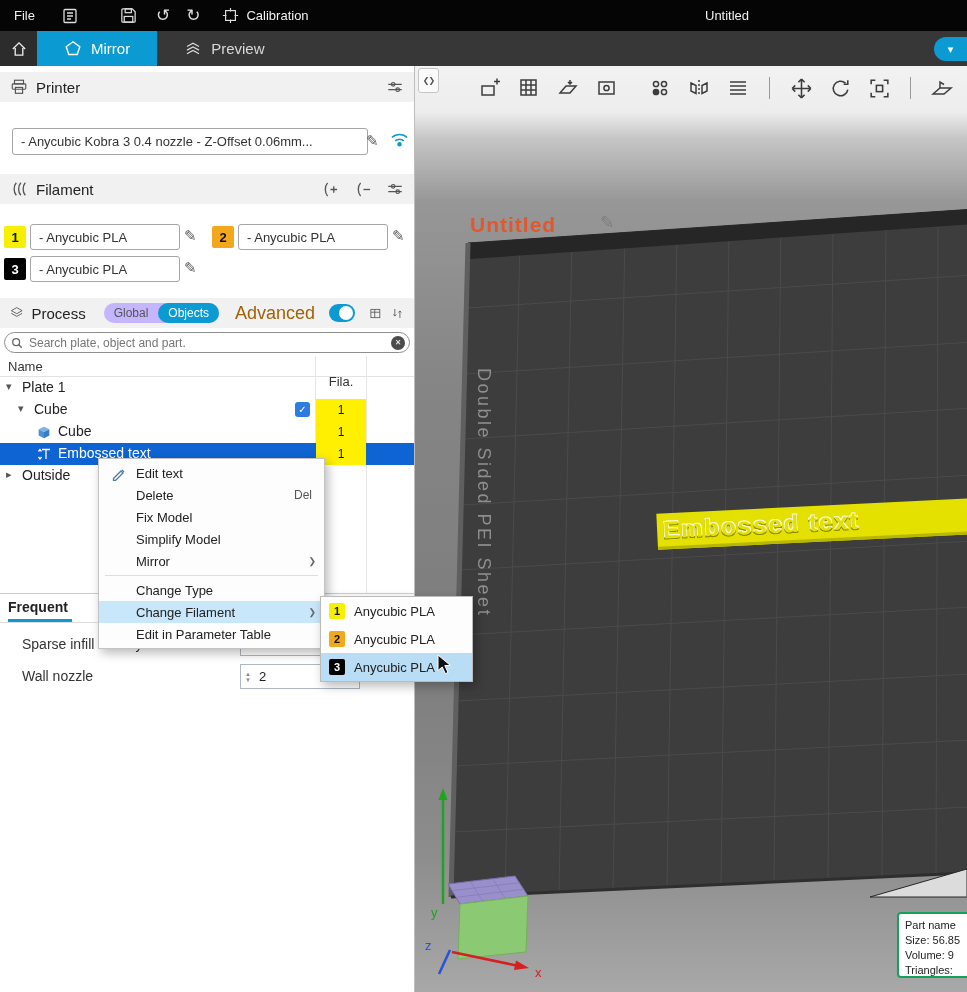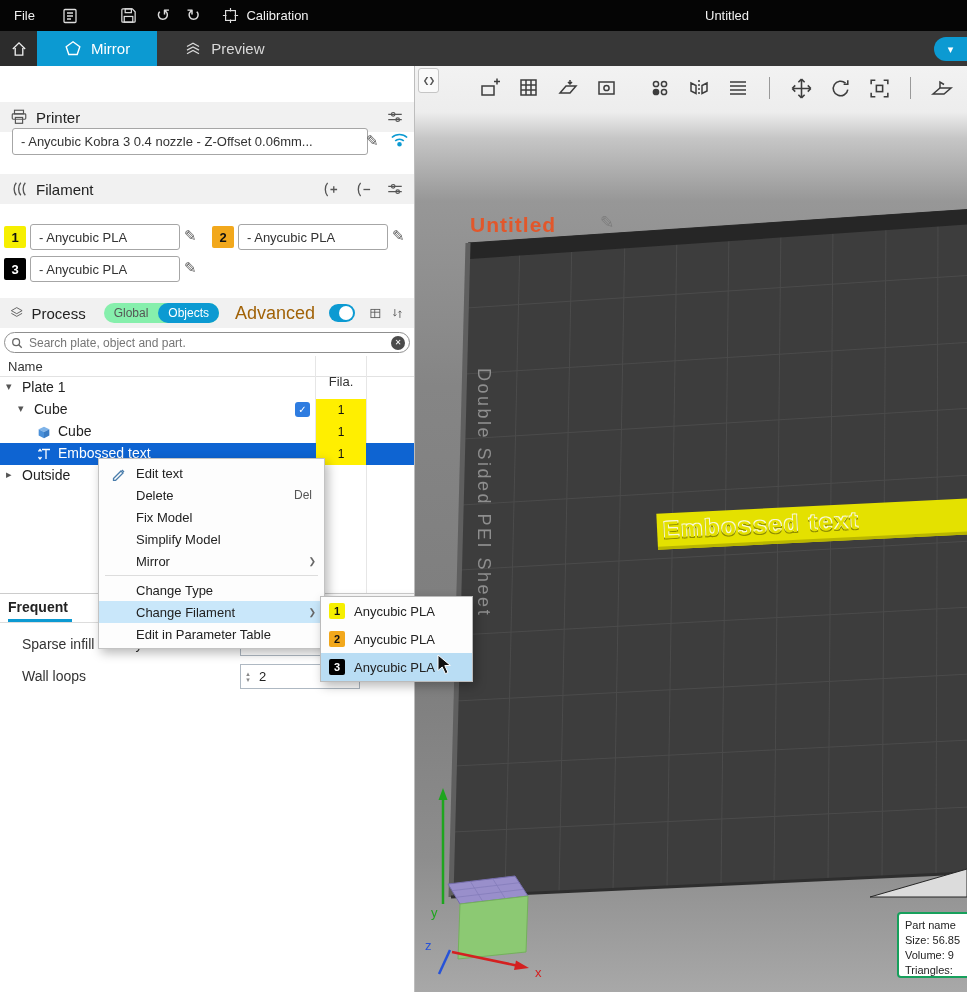--- a/index.html
+++ b/index.html
@@ -41,21 +41,21 @@
   .sec-head .spacer{flex:1}
   .sel-box{position:absolute;height:27px;border:1px solid #a6a6a6;border-radius:3px;background:#fff;
     display:flex;align-items:center;padding:0 8px;font-size:13px;color:#333;white-space:nowrap;overflow:hidden}
   .pencil{position:absolute;font-size:15px;color:#5a5a5a}
   .badge{position:absolute;width:22px;height:22px;border-radius:2px;display:flex;align-items:center;justify-content:center;
     font-size:13px;font-weight:bold}
   .b-yellow{background:#f6ef00;color:#111}
   .b-orange{background:#f2a81c;color:#111}
   .b-black{background:#000;color:#fff}
 
-  .pill{display:flex;align-items:center;height:20px;background:#86efac;border-radius:10px;font-size:12px;margin-left:10px}
+  .pill{display:flex;align-items:center;height:20px;background:#c4b5fd;border-radius:10px;font-size:12px;margin-left:10px}
   .pill .seg{padding:0 10px;height:20px;display:flex;align-items:center;border-radius:10px;color:#555}
   .pill .seg.on{background:#0c9ad2;color:#fff}
   .toggle{width:34px;height:18px;border-radius:9px;background:#0c9ad2;position:relative;margin:0 6px}
   .toggle .knob{position:absolute;right:2px;top:2px;width:14px;height:14px;border-radius:50%;background:#fff}
 
   .searchbar{position:absolute;left:4px;right:4px;top:266px;height:21px;border:1px solid #8f8f8f;border-radius:11px;
     display:flex;align-items:center;background:#fff}
   .searchbar input{flex:1;border:none;outline:none;font-size:12px;color:#444;background:transparent;
     font-family:"Liberation Sans",sans-serif}
   .clear-btn{width:14px;height:14px;border-radius:50%;background:#4b4b4b;color:#fff;font-size:8px;
@@ -171,21 +171,21 @@
       </svg>
       <span>Preview</span>
     </div>
   </div>
   <div class="nav-caret">
     <span class="i-caret-down"></span>
   </div>
 
   <div class="left-panel">
 
-    <div class="sec-head" style="top:36px">
+    <div class="sec-head" style="top:6px">
       <svg width="18" height="18" viewBox="0 0 20 20" fill="none" stroke="#555" stroke-width="1.3">
         <rect x="5" y="2.5" width="10" height="4"></rect>
           <rect x="2.5" y="6.5" width="15" height="6" rx="1"></rect>
         <rect x="6" y="10.5" width="8" height="6.5"></rect>
       </svg>
       <span>Printer</span>
       <span class="spacer"></span>
       <svg width="18" height="18" viewBox="0 0 20 20" fill="none" stroke="#555" stroke-width="1.3">
         <path d="M2.5 7h15M2.5 13h15"></path>
           <circle cx="8" cy="7" r="2"></circle>
@@ -324,21 +324,21 @@
 
     <div class="params-divider"></div>
     <div class="tab-frequent">Frequent</div>
     <div class="tabrow-line"></div>
 
     <div class="param-label" style="top:570px">Sparse infill density</div>
     <div class="param-box" style="top:567px;height:23px">
       <input type="text" value="15" style="">
     </div>
 
-    <div class="param-label" style="top:602px">Wall loops</div>
+    <div class="param-label" style="top:602px">Wall nozzle</div>
     <div class="param-box" style="top:598px;height:25px">
       <span class="spin-col">
         <span class="i-spin-up"></span>
         <span class="i-spin-down"></span>
       </span>
       <input type="text" style="padding-left: 4px;" value="2">
     </div>
   </div>
 
   <div class="viewport">

